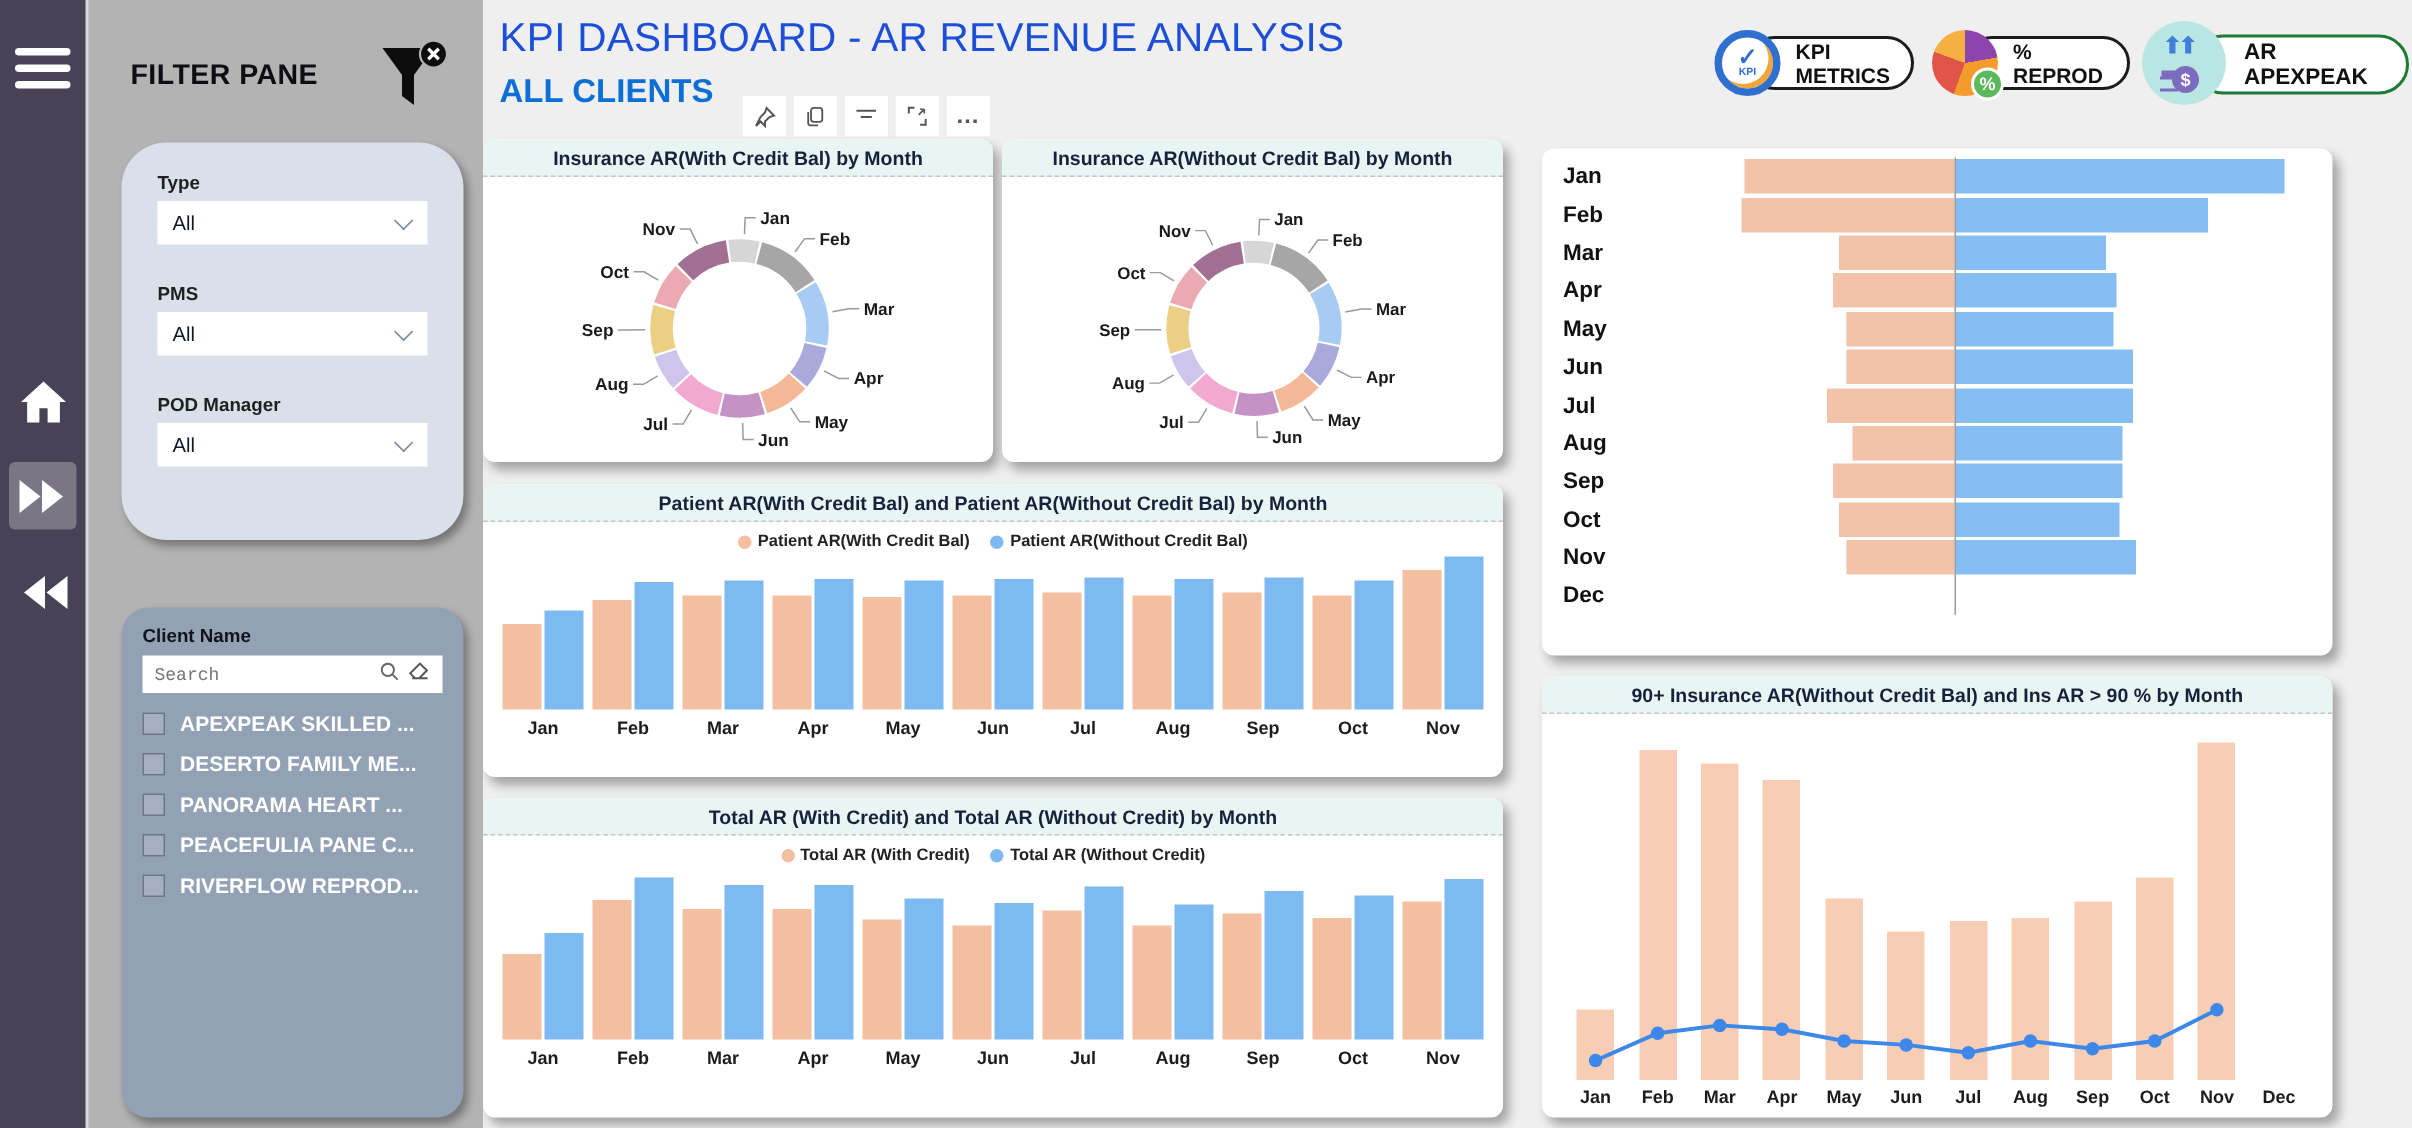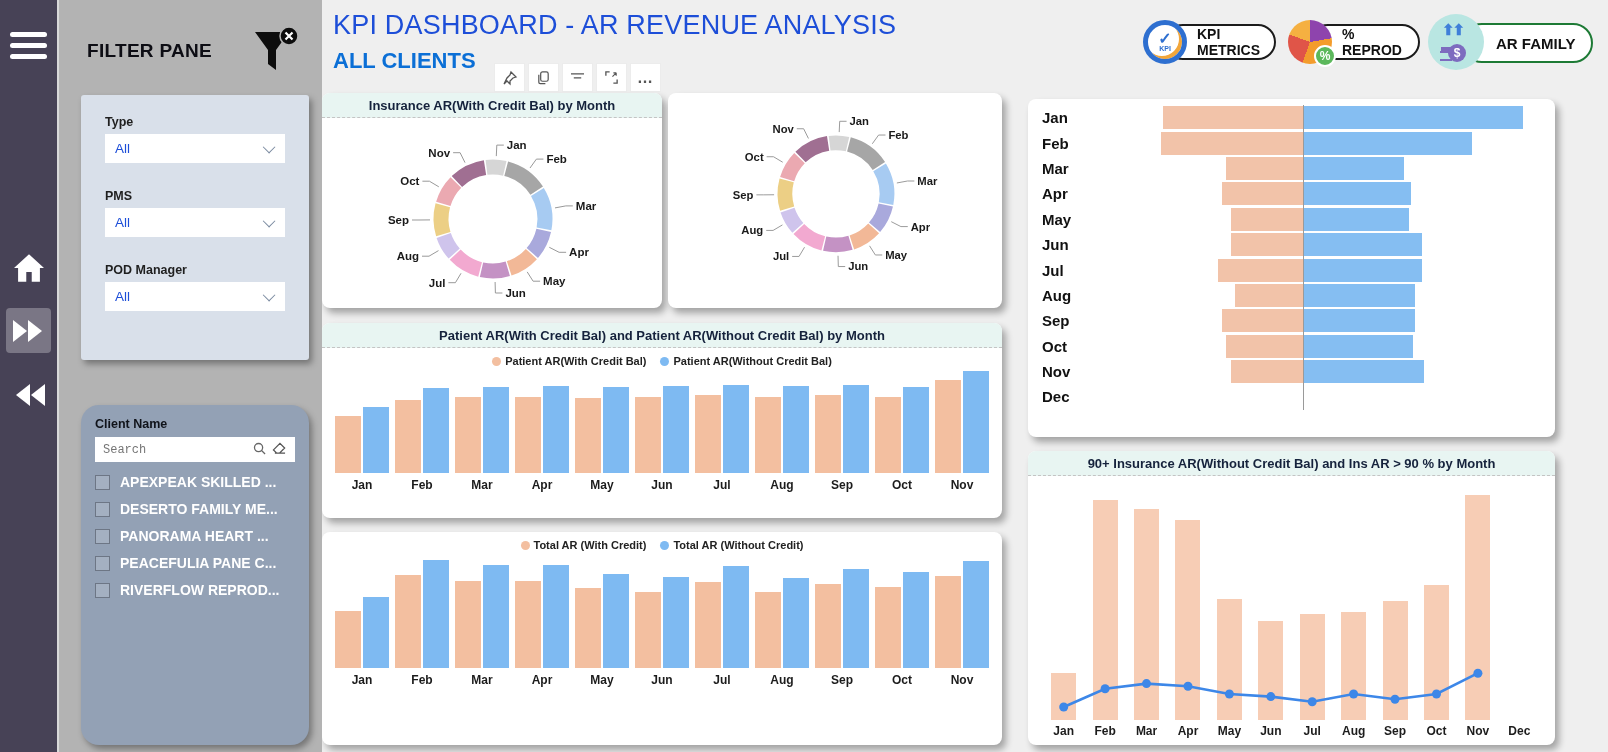--- a/index.html
+++ b/index.html
@@ -10,25 +10,25 @@
   .navbar { position:absolute; left:0; top:0; width:57px; height:752px; background:#474256; z-index:5; }
   .hamburger { position:absolute; left:10px; top:32px; width:37px; cursor:pointer; }
   .hamburger div { height:5px; background:#fff; border-radius:3px; margin-bottom:6px; }
   .nav-ico { position:absolute; left:6px; width:45px; height:45px; display:flex; align-items:center; justify-content:center; }
   .nav-ico.hl { background:rgba(255,255,255,.28); border-radius:4px; }
 
   
   .filterpane { position:absolute; left:57px; top:0; width:265px; height:752px; background:#b3b3b3; border-left:2px solid #d9d9d9; z-index:4; }
   .fp-head { position:absolute; left:28px; top:40px; font-size:19px; font-weight:bold; color:#0d0d14; letter-spacing:.3px; }
   .fp-funnel { position:absolute; left:190px; top:24px; }
-  .fp-card1 { position:absolute; left:22px; top:95px; width:228px; height:265px; background:#d9e0ea; border-radius:3px; box-shadow:3px 4px 6px rgba(0,0,0,.35); padding:20px 24px; }
+  .fp-card1 { position:absolute; left:22px; top:95px; width:228px; height:265px; background:#d9e0ea; border-radius:30px; box-shadow:3px 4px 6px rgba(0,0,0,.35); padding:20px 24px; }
   .fgroup { margin-bottom:26px; }
   .fgroup .flabel { font-size:12.5px; font-weight:bold; color:#1f1f1f; margin-bottom:5px; }
   .fselect { background:#fff; height:29px; display:flex; align-items:center; justify-content:space-between; padding:0 10px; cursor:pointer; }
-  .fselect .fval { font-size:13.5px; color:#1d4ed8; }
+  .fselect .fval { font-size:13.5px; color:#0f172a; }
   .chev { width:9px; height:9px; border-left:1.6px solid #7a8aa0; border-bottom:1.6px solid #7a8aa0; transform:rotate(-45deg) translateY(-2px); }
   .fp-card2 { position:absolute; left:22px; top:405px; width:228px; height:340px; background:#93a1b5; border-radius:18px; box-shadow:3px 4px 6px rgba(0,0,0,.35); padding:12px 14px; }
   .cl-label { font-size:12.5px; font-weight:bold; color:#10131a; margin-bottom:6px; }
   .searchbox { background:#fff; height:25px; display:flex; align-items:center; padding:0 8px; gap:6px; }
   .searchbox input { border:none; outline:none; flex:1; font-size:12px; color:#444; font-family:Liberation Mono, monospace; min-width:0; }
   .client-list { margin-top:12px;text-align:center; }
   .client-item { display:flex; align-items:center; gap:10px; margin-bottom:11px; cursor:pointer; }
   .client-item .cbox { width:15px; height:15px; border:1px solid #6d7685; background:rgba(255,255,255,.16); flex:0 0 auto; }
   .client-item .ctext { font-size:14px; font-weight:bold; color:#fff; white-space:nowrap; overflow:hidden; }
 
@@ -226,21 +226,21 @@
       <div class="pct-badge">%</div>
     </div>
   <div class="pill" style="left:22px; padding:0 14px 0 30px;">% REPROD</div>
 </div>
 <div class="pillbtn" style="left:1428px; width:178px;">
   <div class="circ ar-circ">
     <span class="ar-arrows">⬆⬆</span>
       <span class="ar-stack"></span>
       <span class="ar-coin">$</span>
   </div>
-  <div class="pill green" style="left:34px; padding:0 16px 0 32px; font-size:15px;">AR FAMILY</div>
+  <div class="pill green" style="left:34px; padding:0 16px 0 32px; font-size:15px;">AR APEXPEAK</div>
 </div>
 
 <div class="card" style="left:322px; top:93px;  width:340px; height:215px;">
   <div class="card-title">Insurance AR(With Credit Bal) by Month</div>
   <svg id="chart-0" width="338" height="188" viewBox="0 0 338 188">
       <path d="M 164.5 49.4 A 52 52 0 0 1 182.8 50.4" fill="none" stroke="#d6d6d6" stroke-width="15"></path>
       <path d="M 174.3 38.1 L 174.8 27.1 l 7 0" fill="none" stroke="#999" stroke-width="1"></path>
       <text x="184.8" y="31.1" text-anchor="start" font-size="11.5" font-weight="bold" fill="#1a1a1a">Jan</text>
       <path d="M 184.2 50.7 A 52 52 0 0 1 214.7 72.7" fill="none" stroke="#a6a6a6" stroke-width="15"></path>
       <path d="M 208.0 50.0 L 214.4 41.1 l 7 0" fill="none" stroke="#999" stroke-width="1"></path>
@@ -269,20 +269,21 @@
       <path d="M 121.3 85.9 A 52 52 0 0 1 133.9 64.6" fill="none" stroke="#eba9b1" stroke-width="15"></path>
       <path d="M 116.8 68.8 L 107.4 63.2 l -7 0" fill="none" stroke="#999" stroke-width="1"></path>
       <text x="97.4" y="67.2" text-anchor="end" font-size="11.5" font-weight="bold" fill="#1a1a1a">Oct</text>
       <path d="M 134.9 63.5 A 52 52 0 0 1 163.0 49.6" fill="none" stroke="#a06f92" stroke-width="15"></path>
       <path d="M 143.0 44.6 L 138.1 34.7 l -7 0" fill="none" stroke="#999" stroke-width="1"></path>
       <text x="128.1" y="38.7" text-anchor="end" font-size="11.5" font-weight="bold" fill="#1a1a1a">Nov</text>
     </svg>
 </div>
 
 <div class="card" style="left:668px; top:93px; width:334px; height:215px;">
+  <div class="card-title">Insurance AR(Without Credit Bal) by Month</div>
   <svg id="chart-1" width="332" height="188" viewBox="0 0 338 188">
       <path d="M 164.5 49.4 A 52 52 0 0 1 182.8 50.4" fill="none" stroke="#d6d6d6" stroke-width="15"></path>
       <path d="M 174.3 38.1 L 174.8 27.1 l 7 0" fill="none" stroke="#999" stroke-width="1"></path>
       <text x="184.8" y="31.1" text-anchor="start" font-size="11.5" font-weight="bold" fill="#1a1a1a">Jan</text>
       <path d="M 184.2 50.7 A 52 52 0 0 1 214.7 72.7" fill="none" stroke="#a6a6a6" stroke-width="15"></path>
       <path d="M 208.0 50.0 L 214.4 41.1 l 7 0" fill="none" stroke="#999" stroke-width="1"></path>
       <text x="224.4" y="45.1" text-anchor="start" font-size="11.5" font-weight="bold" fill="#1a1a1a">Feb</text>
       <path d="M 215.4 74.0 A 52 52 0 0 1 222.0 110.9" fill="none" stroke="#a7cbf2" stroke-width="15"></path>
       <path d="M 233.0 89.9 L 243.8 87.9 l 7 0" fill="none" stroke="#999" stroke-width="1"></path>
       <text x="253.8" y="91.9" text-anchor="start" font-size="11.5" font-weight="bold" fill="#1a1a1a">Mar</text>
@@ -487,20 +488,21 @@
         <div class="gb-bars">
           <div class="gb-bar" style="height: 92.82px; background: rgb(243, 191, 160);"></div>
           <div class="gb-bar" style="height: 102px; background: rgb(126, 186, 242);"></div>
         </div>
         <div class="gb-lab">Nov</div>
       </div>
     </div>
 </div>
 
 <div class="card" style="left:322px; top:532px; width:680px; height:213px;">
+  <div class="card-title">Total AR (With Credit) and Total AR (Without Credit) by Month</div>
   <div class="legend" id="legend-4">
       <div class="litem">
         <span class="dot" style="background: rgb(243, 191, 160);"></span>
         <span>Total AR (With Credit)</span>
       </div>
       <div class="litem">
         <span class="dot" style="background: rgb(126, 186, 242);"></span>
         <span>Total AR (Without Credit)</span>
       </div>
     </div>

